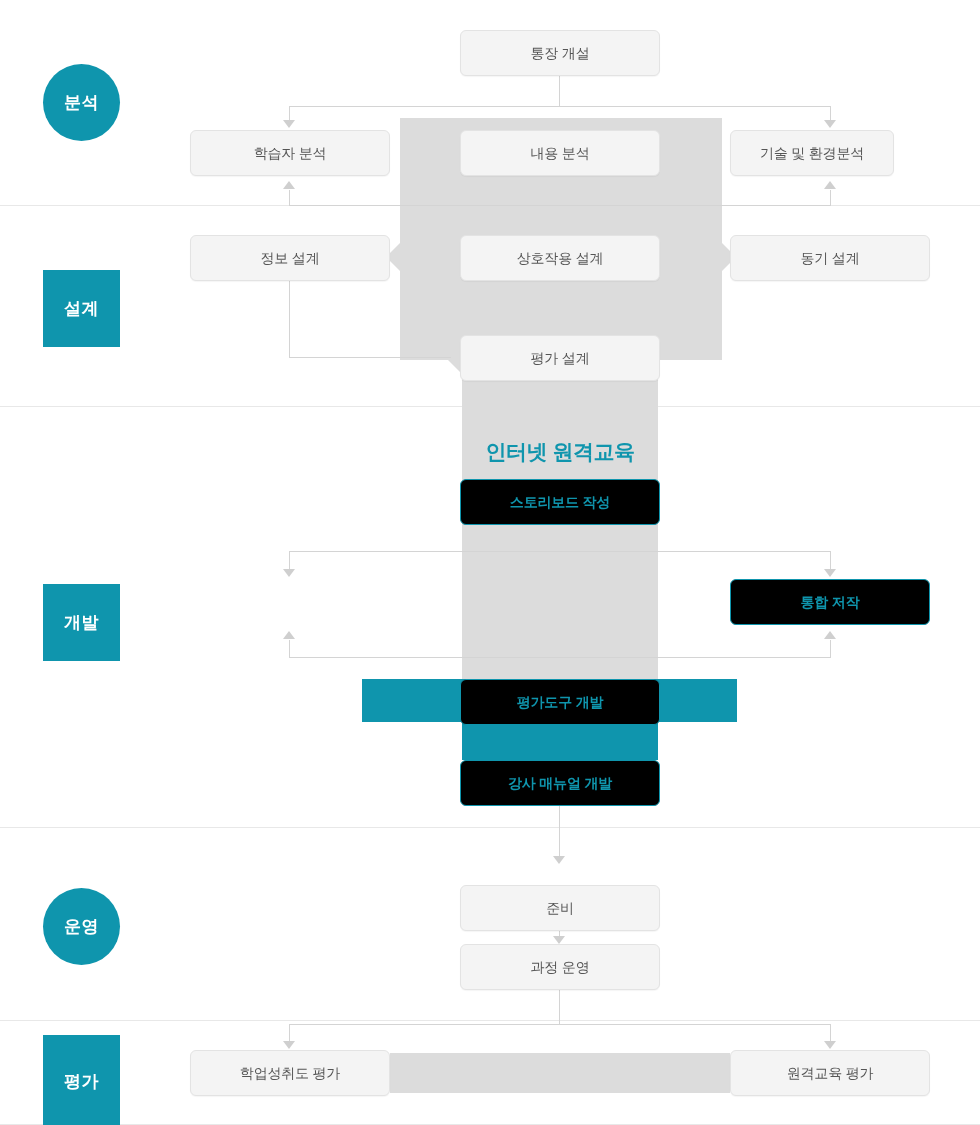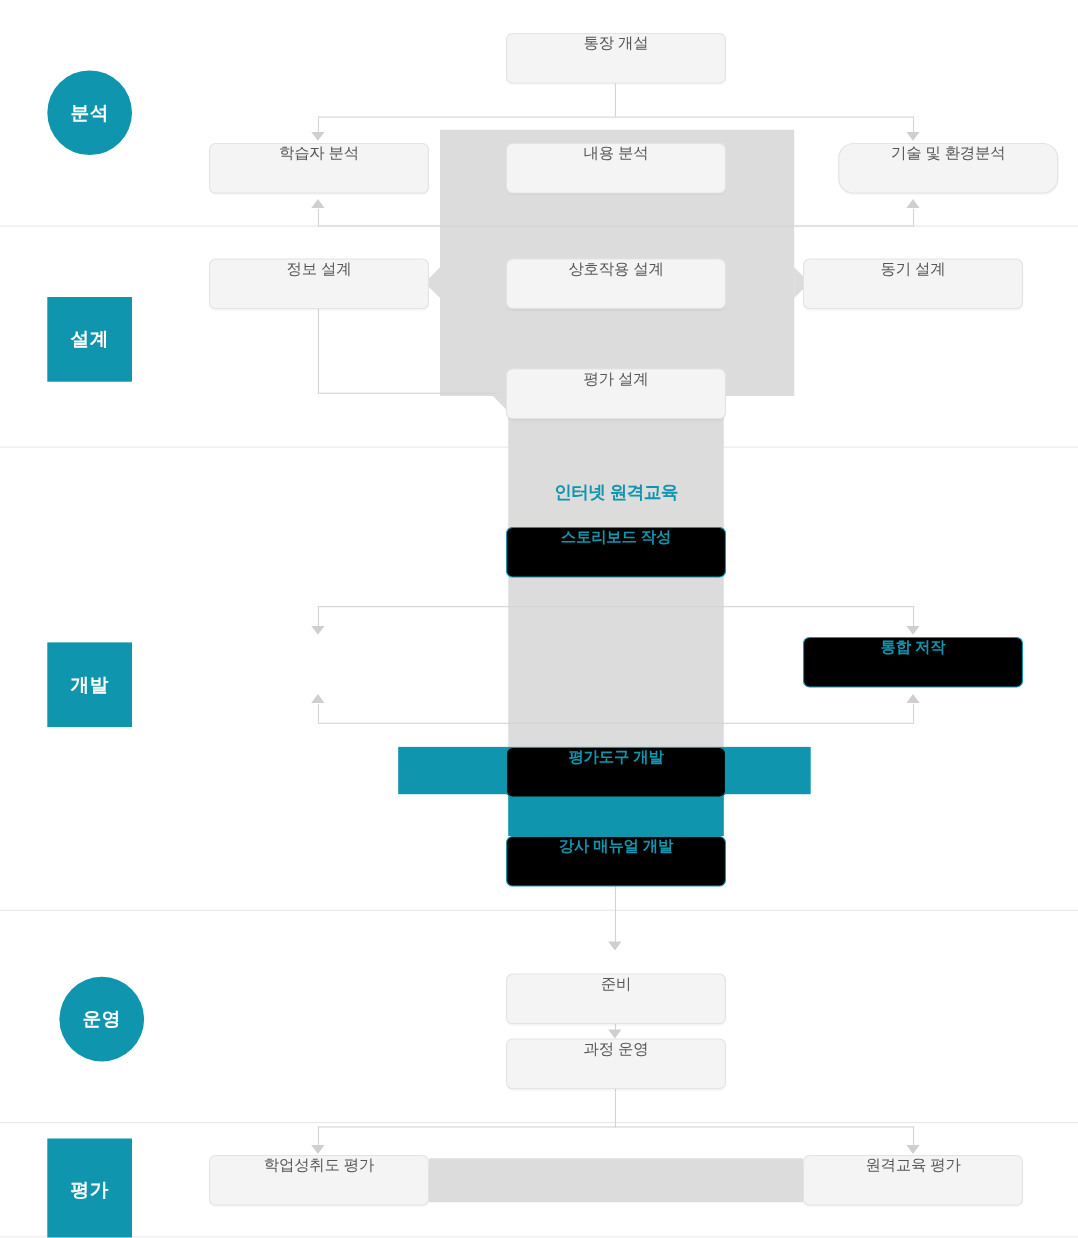--- a/index.html
+++ b/index.html
@@ -32,36 +32,36 @@
   .ln{position:absolute;background:#d4d4d4;}
   .ln.h{height:1px;}
   .ln.v{width:1px;}
   .arw{position:absolute;width:0;height:0;}
   .arw.down{border-left:6px solid transparent;border-right:6px solid transparent;border-top:8px solid #cfcfcf;}
   .arw.up{border-left:6px solid transparent;border-right:6px solid transparent;border-bottom:8px solid #cfcfcf;}
 
   
   .node{
     position:absolute;box-sizing:border-box;
-    display:flex;align-items:flex-start;justify-content:center;
+    display:flex;align-items:center;justify-content:center;
     border-radius:6px;font-size:14px;letter-spacing:-.2px;
     text-align:center;line-height:1.2;
   }
   .node.grey{
     background:#f4f4f4;border:1px solid #e3e3e3;color:#555555;
     box-shadow:0 1px 1px rgba(0,0,0,.04);
   }
   .node.teal{
     background:#000000;border:1px solid #0f95ad;color:#0f95ad;
     font-weight:bold;
   }
 
   
   .heading{
-    position:absolute;color:#0f95ad;font-size:16px;font-weight:bold;
+    position:absolute;color:#0f95ad;font-size:21px;font-weight:bold;
     text-align:center;letter-spacing:-.5px;
   }
 </style>
 </head>
 <body>
 
 <div id="stage">
 
   <div class="rule" style="top:205px;"></div>
   <div class="rule" style="top:406px;"></div>
@@ -86,21 +86,21 @@
 
   <div class="chip circle" style="left:43px;top:64px;width:77px;height:77px;">
     <span>분석</span>
   </div>
   <div class="chip" style="left:43px;top:270px;width:77px;height:77px;">
     <span>설계</span>
   </div>
   <div class="chip" style="left:43px;top:584px;width:77px;height:77px;">
     <span>개발</span>
   </div>
-  <div class="chip circle" style="left:54px;top:888px;width:77px;height:77px;text-align:center;">
+  <div class="chip circle" style="left:43px;top:888px;width:77px;height:77px;text-align:center;">
     <span>운영</span>
   </div>
   <div class="chip" style="left:43px;top:1035px;width:77px;height:93px;">
     <span>평가</span>
   </div>
 
   <div class="ln v" style="left:559px;top:76px;height:30px;"></div>
 
   <div class="ln h" style="left:289px;top:106px;width:542px;"></div>
 
@@ -146,21 +146,21 @@
 
   <div class="node grey" style="left:460px;top:30px;width:200px;height:46px;">
     <span>통장 개설</span>
   </div>
   <div class="node grey" style="left:190px;top:130px;width:200px;height:46px;">
     <span>학습자 분석</span>
   </div>
   <div class="node grey" style="left:460px;top:130px;width:200px;height:46px;">
     <span>내용 분석</span>
   </div>
-  <div class="node grey" style="left:762px;top:130px;width:200px;height:46px;border-radius:14px;">
+  <div class="node grey" style="left:730px;top:130px;width:164px;height:46px;">
     <span>기술 및 환경분석</span>
   </div>
 
   <div class="node grey" style="left:190px;top:235px;width:200px;height:46px;">
     <span>정보 설계</span>
   </div>
   <div class="node grey" style="left:460px;top:235px;width:200px;height:46px;">
     <span>상호작용 설계</span>
   </div>
   <div class="node grey" style="left:730px;top:235px;width:200px;height:46px;">

